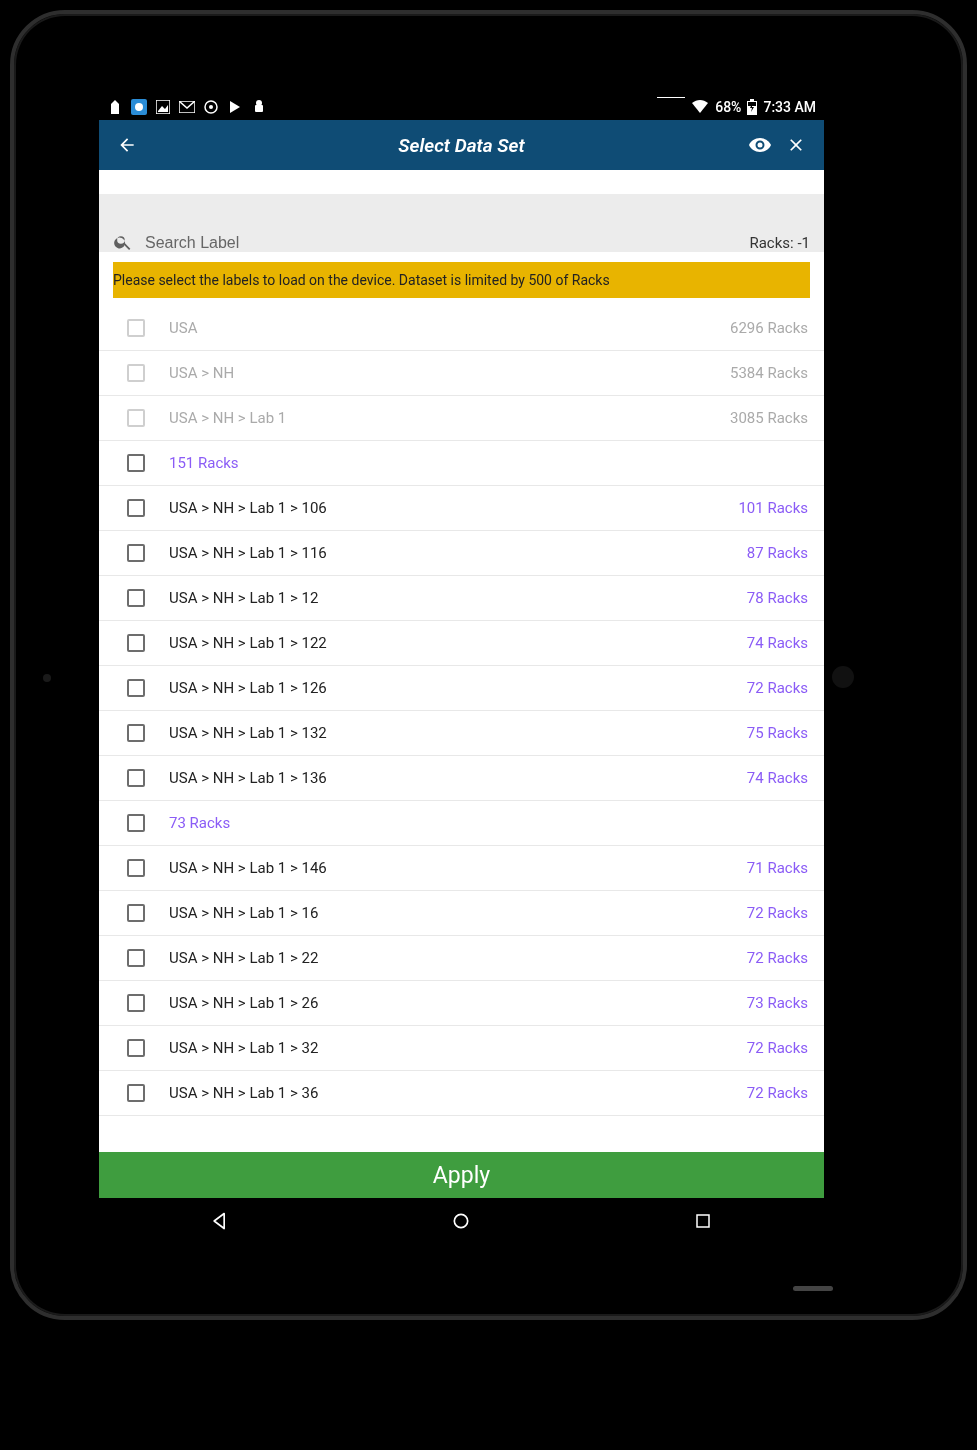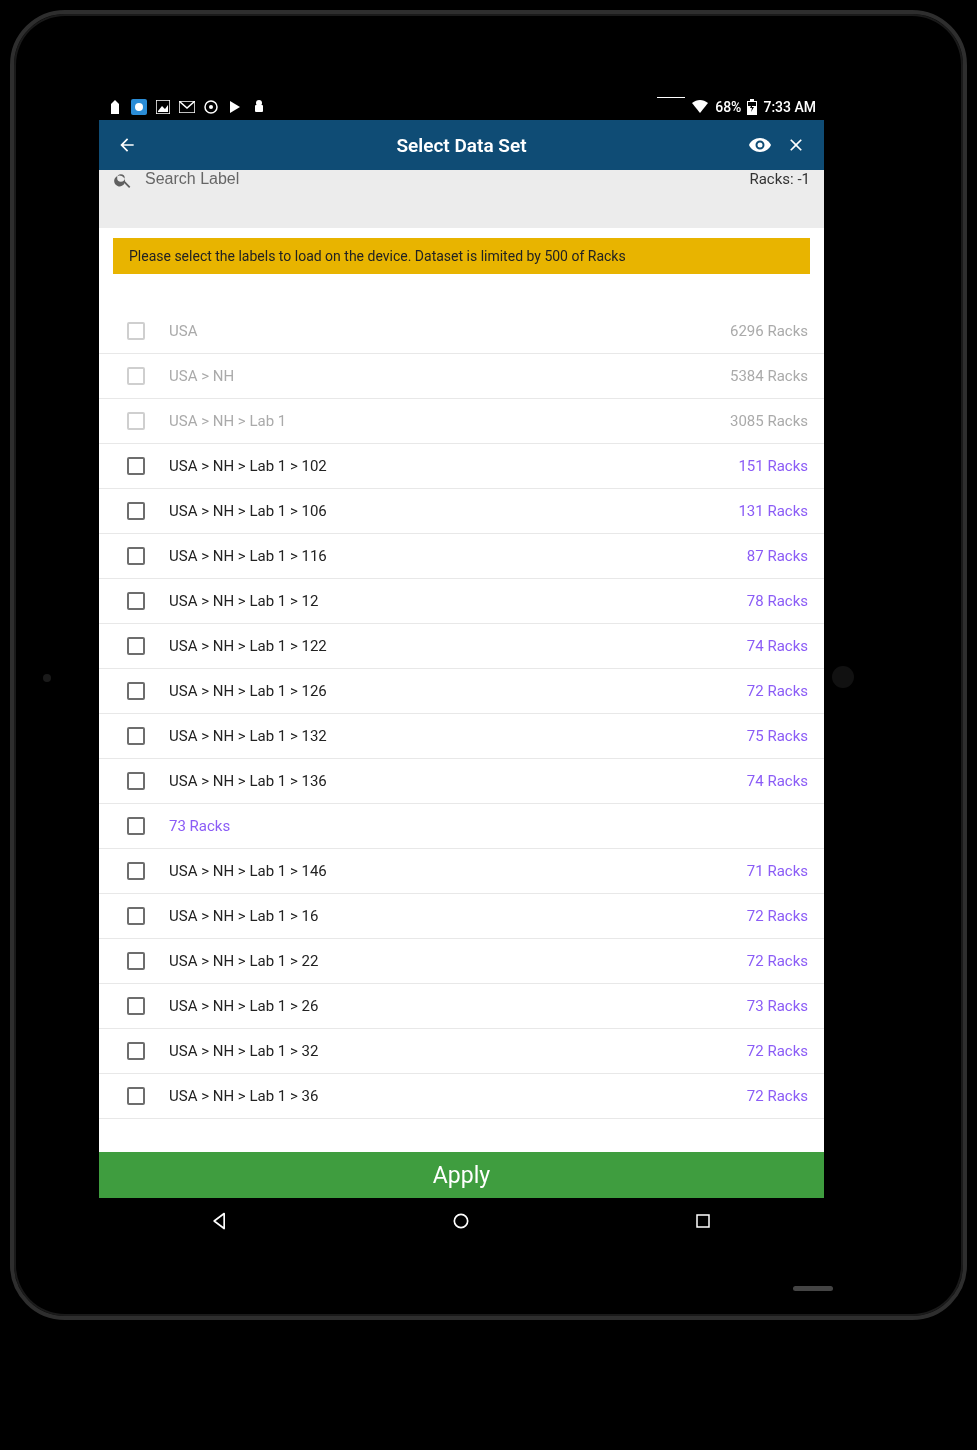--- a/index.html
+++ b/index.html
@@ -44,45 +44,46 @@
   .status-left .ico { width: 16px; height: 16px; display:inline-flex; align-items:center; justify-content:center;}
   .status-right { display: flex; align-items: center; gap: 6px; font-weight:500;}
   .status-right .bar{position:relative; top:-10px; width:28px; height:1px; background:#fff;}
 
   
   .app-bar {
     height: 50px; background: #0f4c75; 
     display: flex; align-items: center; color: #fff;
     padding: 0 10px; position: relative;
   }
-  .app-bar .title { position:absolute; left:0; right:0; text-align:center; font-size:19px; font-weight:600; pointer-events:none;}
+  .app-bar .title { position:absolute; left:0; right:0; text-align:center; font-size:19px; font-weight:600; pointer-events:none;font-style:italic;}
   .app-bar .spacer{flex:1}
   .icon-btn { width: 36px; height: 36px; display:flex; align-items:center; justify-content:center; border-radius:4px; }
 
   
   .search-row {
     height: 58px; background: #ececec;
-    display: flex; align-items: flex-start; padding: 0 14px; gap: 12px;
+    display: flex; align-items: flex-end; padding: 0 14px; gap: 12px;
     color: #555;
+    margin-top: 24px;
   }
   .search-row input {
     flex: 1; border: none; background: transparent; font-size: 16px; color: #333; outline: none;
   }
   .search-row input::placeholder { color: #666; }
   .racks-count { font-size: 15px; color: #333; }
 
   
   .notice-wrap{ padding: 10px 14px 0 14px; background:#fff;}
   .notice {
     background: #e8b400; color: #222;
-    font-size: 14px; padding: 10px 16px;
-  }
-
-  
-  .list { flex:1; overflow:hidden; background:#fff; padding-top:18px;margin-top:17px;}
+    font-size: 14px; padding: 10px 0;
+  }
+
+  
+  .list { flex:1; overflow:hidden; background:#fff; padding-top:8px;}
   .row {
     display: flex; align-items: center;
     height: 45px; padding: 0 12px 0 28px;
     border-bottom: 1px solid #e8e8e8;
     font-size: 15px; color: #222;
   }
   .row.disabled { color: #aaaaaa; }
   .row .chk {
     width: 18px; height: 18px; border: 2px solid #6d6d6d; margin-right: 24px; flex:none;
     border-radius:2px;
@@ -228,27 +229,26 @@
           <div class="label">USA &gt; NH</div>
           <div class="count">5384 Racks</div>
         </div>
         <div class="row disabled">
           <div class="chk"></div>
           <div class="label">USA &gt; NH &gt; Lab 1</div>
           <div class="count">3085 Racks</div>
         </div>
         <div class="row">
           <div class="chk"></div>
-          <div class="label">USA &gt; NH &gt; Lab 1 &gt; 102</div>
           <div class="count">151 Racks</div>
         </div>
         <div class="row">
           <div class="chk"></div>
           <div class="label">USA &gt; NH &gt; Lab 1 &gt; 106</div>
-          <div class="count">131 Racks</div>
+          <div class="count">101 Racks</div>
         </div>
         <div class="row">
           <div class="chk"></div>
           <div class="label">USA &gt; NH &gt; Lab 1 &gt; 116</div>
           <div class="count">87 Racks</div>
         </div>
         <div class="row">
           <div class="chk"></div>
           <div class="label">USA &gt; NH &gt; Lab 1 &gt; 12</div>
           <div class="count">78 Racks</div>

